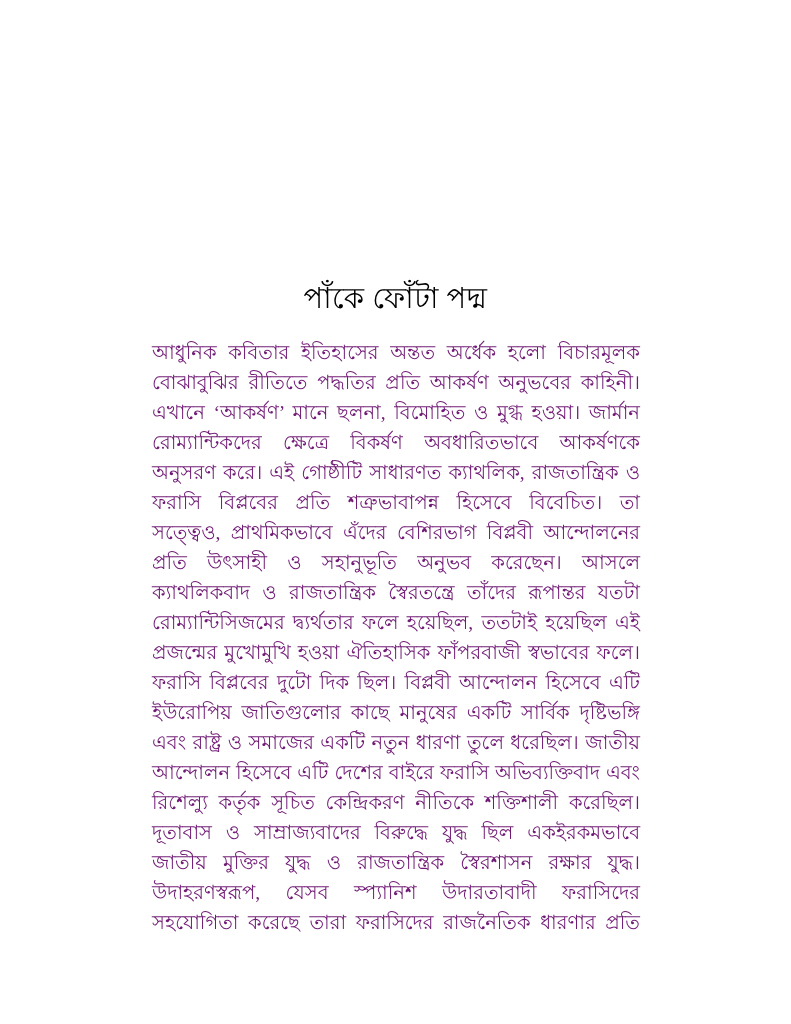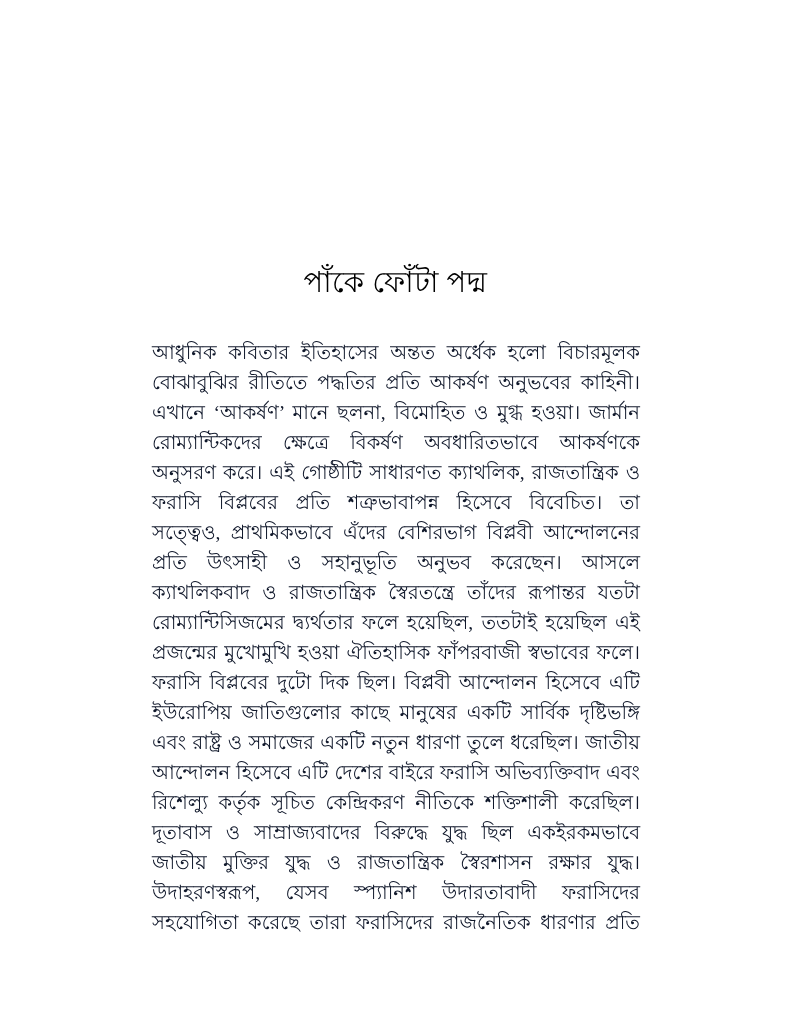--- a/index.html
+++ b/index.html
@@ -25,37 +25,37 @@
     position: absolute;
     left: 0;
     right: 0;
     top: 262px;
     text-align: center;
     font-size: 29px;
     line-height: 40px;
     font-weight: 400;
     letter-spacing: 0.5px;
     color: #000000;
-    margin: 0;
+    margin: 16px;
   }
 
   .body-block {
     position: absolute;
     left: 152px;
     top: 338px;
     width: 488px;
   }
 
   .body-paragraph {
     margin: 0;
     font-size: 19.5px;
     line-height: 30px;
     text-align: justify;
     text-justify: inter-word;
-    color: #0f172a;
+    color: #701a75;
     word-spacing: 0.5px;
     hyphens: none;
   }
 
   
   .body-paragraph::after {
     content: "";
     display: inline-block;
     width: 100%;
   }

